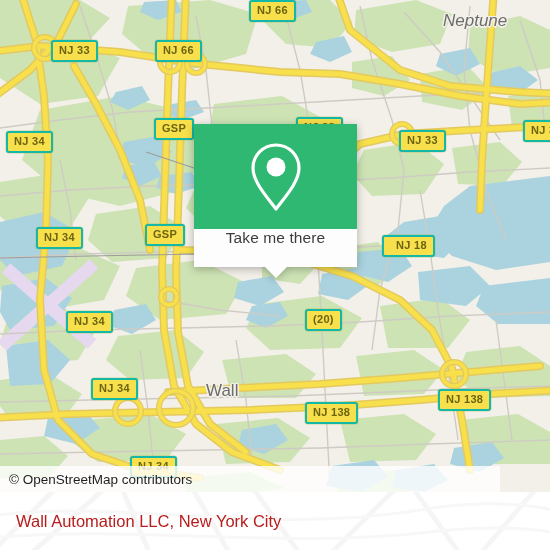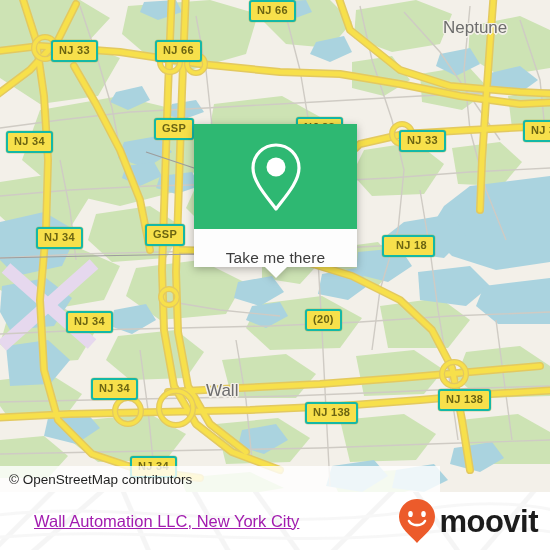--- a/index.html
+++ b/index.html
@@ -63,21 +63,21 @@
     background: #2eb872;
     height: 105px;
     display: flex;
     align-items: center;
     justify-content: center;
   }
   .callout-bottom {
     background: #fdfdfd;
     height: 38px;
     display: flex;
-    align-items: flex-end;
+    align-items: flex-start;
     justify-content: center;
     position: relative;
   }
   .callout-label {
     color: #3d3d3d;
     font-size: 15.5px;
     letter-spacing: 0.1px;
     white-space: nowrap;
   }
   .callout-tail {
@@ -87,21 +87,21 @@
     width: 0; height: 0;
     border-left: 11px solid transparent;
     border-right: 11px solid transparent;
     border-top: 11px solid #fdfdfd;
   }
 
   
   .attribution {
     position: absolute;
     left: 0; top: 466px;
-    width: 440px; height: 26px;
+    width: 500px; height: 26px;
     background: rgba(255,255,255,0.80);
     display: flex;
     align-items: center;
   }
   .attribution span {
     color: #1f1f1f;
     font-size: 13.5px;
     padding-left: 9px;
     white-space: nowrap;
   }
@@ -118,25 +118,24 @@
   }
   .bottombar-watermark {
     position: absolute; left: 0; top: 0;
     width: 550px; height: 58px;
     opacity: 0.5;
     pointer-events: none;
   }
   .bottom-title {
     position: relative;
     z-index: 2;
-    margin-left: 34px;
-    color: #a21caf;
+    margin-left: 16px;
+    color: #b91c1c;
     font-size: 16.5px;
     white-space: nowrap;
-    text-decoration: underline;
   }
   .brand {
     position: absolute;
     right: 12px; top: 50%;
     transform: translateY(-50%);
     z-index: 2;
     display: flex;
     align-items: center;
   }
   .brand-name {
@@ -312,21 +311,21 @@
           <circle cx="402" cy="134" r="10"></circle>
         </g>
 
         <g stroke="#9d9d9d" stroke-width="1.2" fill="none">
           <path d="M146,152 L200,170 L260,186"></path>
           <path d="M0,258 L90,256 L200,254 L300,256"></path>
         </g>
       </g>
     </svg>
 
-    <div class="place-label" style="left:443px; top:18px;">Neptune</div>
+    <div class="place-label" style="left:443px; top:11px;font-style:italic;">Neptune</div>
     <div class="place-label" style="left:206px; top:381px;">Wall</div>
 
     <div class="shield" style="left:249px; top:0px;">NJ 66</div>
     <div class="shield" style="left:51px;  top:40px;">NJ 33</div>
     <div class="shield" style="left:155px; top:40px;">NJ 66</div>
     <div class="shield" style="left:154px; top:118px;">GSP</div>
     <div class="shield" style="left:296px; top:117px;">NJ 33</div>
     <div class="shield" style="left:399px; top:130px;">NJ 33</div>
     <div class="shield" style="left:523px; top:120px;">NJ 3</div>
     <div class="shield" style="left:6px;   top:131px;">NJ 34</div>
@@ -371,24 +370,15 @@
         <path d="M480,62 L540,-8"></path>
       </g>
       <g stroke="#f0f0f0" stroke-width="3" fill="none">
         <path d="M-10,24 C120,6 260,44 420,18 C490,6 540,14 560,20"></path>
         <path d="M-10,46 C140,32 280,58 430,40 C500,32 545,38 560,42"></path>
       </g>
     </svg>
 
     <div class="bottom-title">Wall Automation LLC, New York City</div>
 
-    <div class="brand">
-      <svg width="40" height="46" viewBox="0 0 40 46">
-        <path d="M20 1 C10 1 2 9 2 19 C2 30 14 38 20 45 C26 38 38 30 38 19 C38 9 30 1 20 1 Z" fill="#ec5b2b"></path>
-        <ellipse cx="13.5" cy="16" rx="2.3" ry="3.1" fill="#ffffff"></ellipse>
-        <ellipse cx="26.5" cy="16" rx="2.3" ry="3.1" fill="#ffffff"></ellipse>
-        <path d="M12 23 C15 28.5 25 28.5 28 23" fill="none" stroke="#ffffff" stroke-width="2.6" stroke-linecap="round"></path>
-      </svg>
-      <span class="brand-name">moovit</span>
-    </div>
   </div>
 
 </div>
 
 </body></html>

